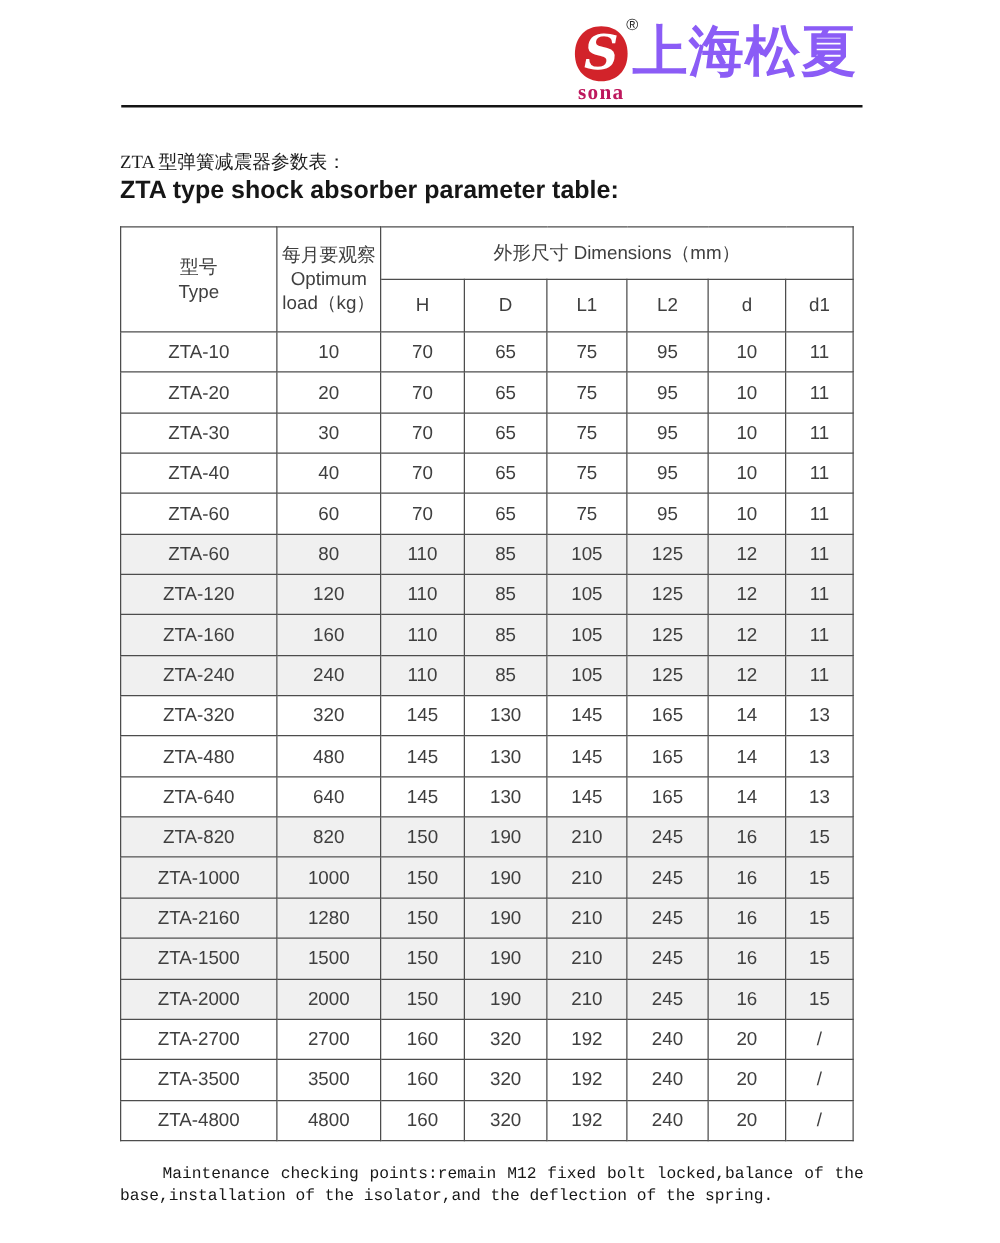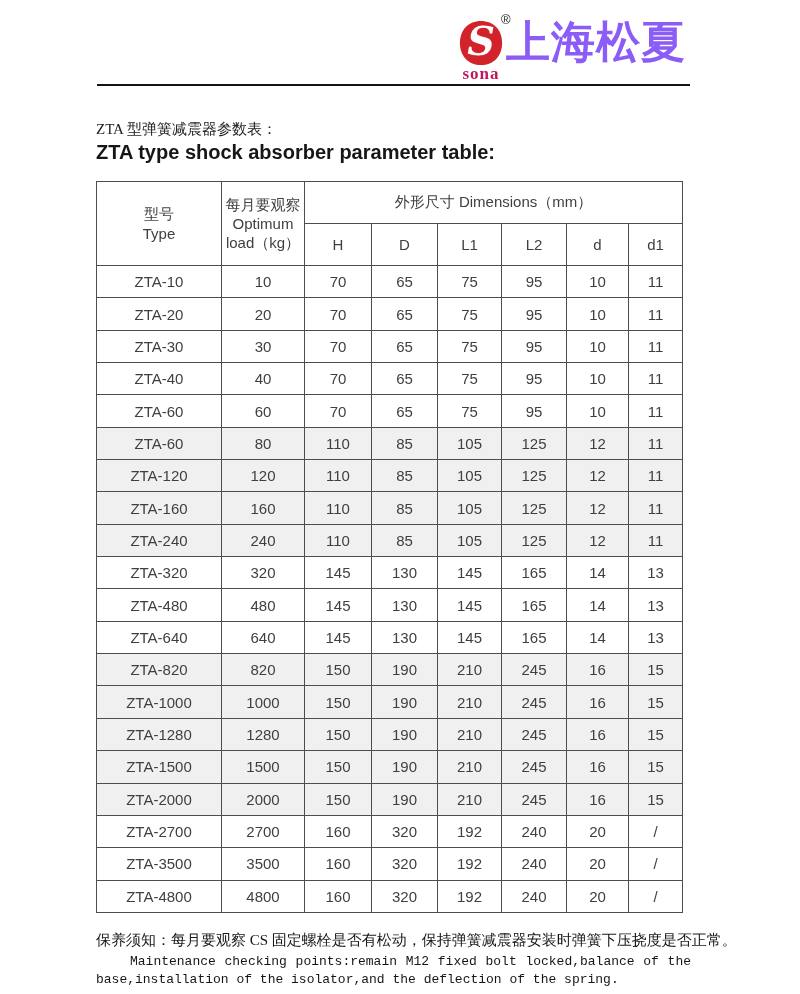--- a/index.html
+++ b/index.html
@@ -282,21 +282,21 @@
       <td>ZTA-1000</td>
       <td>1000</td>
       <td>150</td>
       <td>190</td>
       <td>210</td>
       <td>245</td>
       <td>16</td>
       <td>15</td>
     </tr>
         <tr class="shaded">
-      <td>ZTA-1280</td>
+      <td>ZTA-2160</td>
       <td>1280</td>
       <td>150</td>
       <td>190</td>
       <td>210</td>
       <td>245</td>
       <td>16</td>
       <td>15</td>
     </tr>
         <tr class="shaded">
       <td>ZTA-1500</td>
@@ -345,18 +345,17 @@
       <td>320</td>
       <td>192</td>
       <td>240</td>
       <td>20</td>
       <td>/</td>
     </tr>
       </tbody>
   </table>
 
   <div class="footer">
-    <div class="footer-cn">保养须知：每月要观察 CS 固定螺栓是否有松动，保持弹簧减震器安装时弹簧下压挠度是否正常。</div>
     <div class="footer-en justified">Maintenance checking points:remain M12 fixed bolt locked,balance of the</div>
     <div class="footer-en">base,installation of the isolator,and the deflection of the spring.</div>
   </div>
 
 </div>
 
 </body></html>

